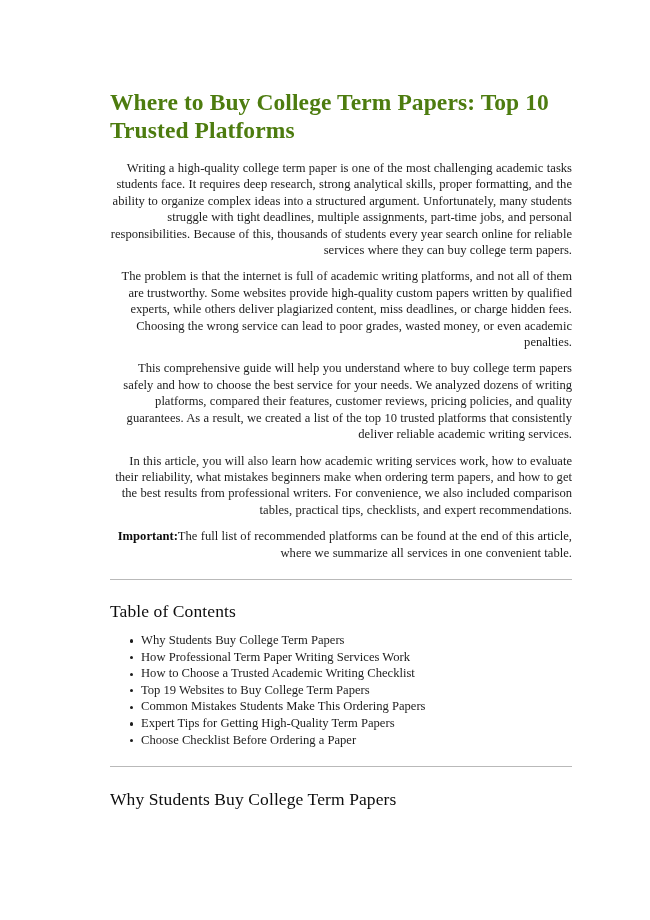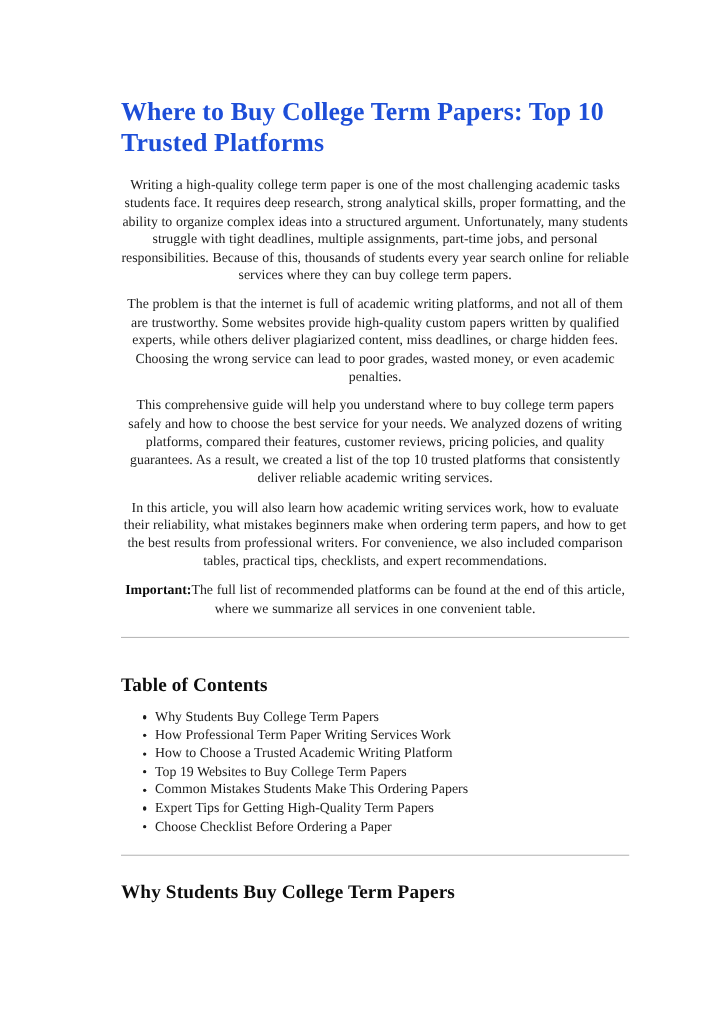--- a/index.html
+++ b/index.html
@@ -25,28 +25,28 @@
     padding: 88px 78px 0 110px;
   }
 
   .doc-title {
     font-family: "Liberation Serif", "DejaVu Serif", serif;
     font-size: 23.5px;
     font-weight: bold;
     line-height: 28px;
     letter-spacing: 0.1px;
     margin: 0 0 16px 0;
-    color: #1d4ed8;
+    color: #4d7c0f;
   }
 
   .para {
     font-size: 12.6px;
     line-height: 16.4px;
     margin: 0 0 10px 0;
-    text-align: center;
+    text-align: right;
     color: #1c1c1c;
     word-spacing: 0.2px;
   }
   .para:last-of-type { margin-bottom: 16px; }
 
   .para b,
   .lead-in {
     font-weight: bold;
     color: #0d0d0d;
   }
@@ -54,23 +54,23 @@
   .rule {
     border: 0;
     border-top: 1.6px solid #b9b9b9;
     margin: 18px 0 0 0;
     width: 462px;
     height: 0;
   }
 
   .section-heading {
     font-size: 17.5px;
-    font-weight: bold;
+    font-weight: normal;
     line-height: 22px;
-    margin: 31px 0 10px 0;
+    margin: 20px 0 10px 0;
     color: #0d0d0d;
     letter-spacing: 0.1px;
   }
 
   .toc-list {
     list-style: none;
     margin: 0;
     padding: 0 0 0 20px;
   }
   .toc-list li {
@@ -112,21 +112,21 @@
 
   <p class="para"><span class="lead-in">Important:</span><span>The full list of recommended platforms can be found at the end of this article, where we summarize all services in one convenient table.</span></p>
 
   <hr class="rule">
 
   <h2 class="section-heading">Table of Contents</h2>
 
   <ul class="toc-list">
     <li><span>Why Students Buy College Term Papers</span></li>
     <li><span>How Professional Term Paper Writing Services Work</span></li>
-    <li><span>How to Choose a Trusted Academic Writing Platform</span></li>
+    <li><span>How to Choose a Trusted Academic Writing Checklist</span></li>
     <li><span>Top 19 Websites to Buy College Term Papers</span></li>
     <li><span>Common Mistakes Students Make This Ordering Papers</span></li>
     <li><span>Expert Tips for Getting High-Quality Term Papers</span></li>
     <li><span>Choose Checklist Before Ordering a Paper</span></li>
   </ul>
 
   <hr class="rule">
 
   <h2 class="section-heading last">Why Students Buy College Term Papers</h2>
 

